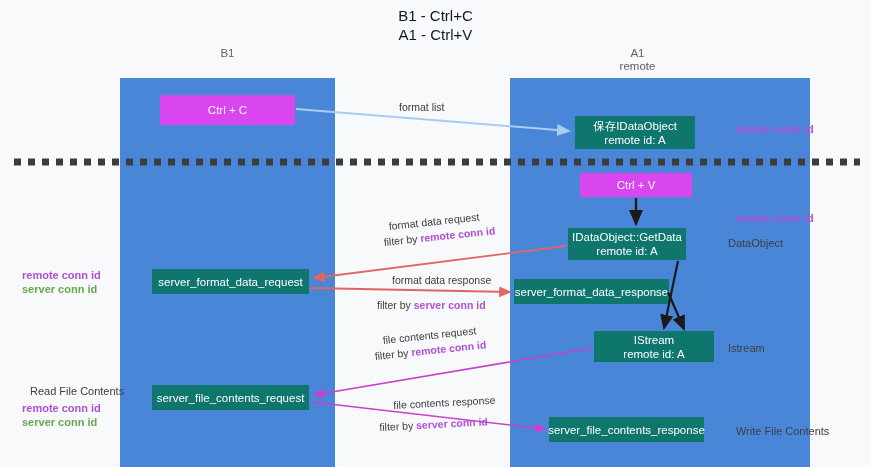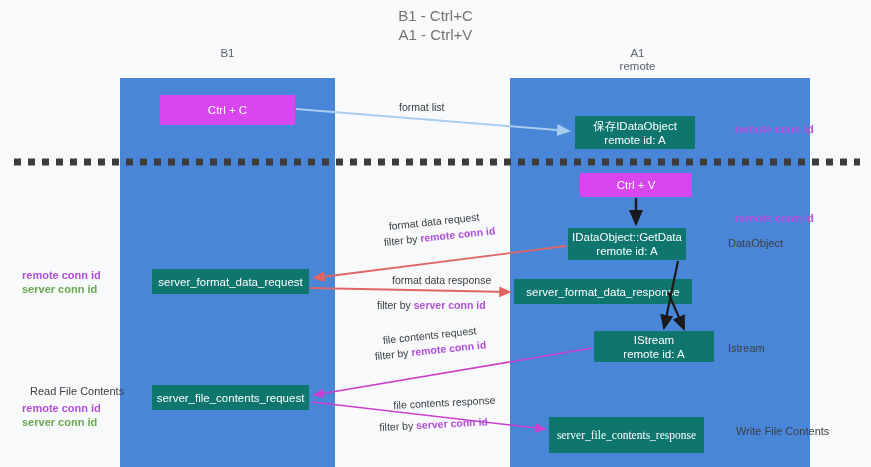--- a/index.html
+++ b/index.html
@@ -12,21 +12,21 @@
   #stage{position:relative;width:871px;height:467px;}
 
   
   .col{position:absolute;background:#4a86d8;}
   #col-b1{left:120px;top:78px;width:215px;height:389px;}
   #col-a1{left:510px;top:78px;width:300px;height:389px;}
 
   
   #title{
     position:absolute;left:0;top:6px;width:871px;
-    text-align:center;color:#737373;font-size:15px;line-height:19px;
+    text-align:center;color:#0f172a;font-size:15px;line-height:19px;
   }
   #title div{white-space:pre;}
 
   
   .col-head{
     position:absolute;text-align:center;color:#5f6368;
     font-size:11.5px;line-height:13px;
   }
   #head-b1{left:150px;top:47px;width:155px;}
   #head-a1{left:560px;top:47px;width:155px;}
@@ -40,24 +40,24 @@
   }
   .box.green{background:#d946ef;}
   .box.orange{background:#0f766e;}
   .box .l2{display:block;}
 
   #box-ctrlc{left:160px;top:95px;width:135px;height:30px;}
   #box-save-ido{left:575px;top:116px;width:120px;height:33px;}
   #box-ctrlv{left:580px;top:173px;width:112px;height:24px;}
   #box-getdata{left:568px;top:228px;width:118px;height:32px;}
   #box-sfdreq{left:152px;top:269px;width:157px;height:25px;}
-  #box-sfdresp{left:514px;top:279px;width:178px;height:25px;}
+  #box-sfdresp{left:514px;top:279px;width:155px;height:25px;}
   #box-istream{left:594px;top:331px;width:120px;height:31px;}
   #box-sfcreq{left:152px;top:385px;width:157px;height:25px;}
-  #box-sfcresp{left:549px;top:417px;width:155px;height:36px;font-family:Liberation Serif, serif;}
+  #box-sfcresp{left:549px;top:417px;width:155px;height:25px;}
 
   
   .side{position:absolute;font-size:11px;line-height:14px;}
   .c-remote{color:#b14fd8;font-weight:bold;}
   .c-server{color:#6aa84f;font-weight:bold;}
   .c-plain{color:#3c4043;}
 
   #ann-r1{left:735px;top:122px;}
   #ann-r2{left:735px;top:211px;}
   #ann-r3{left:728px;top:236px;}

